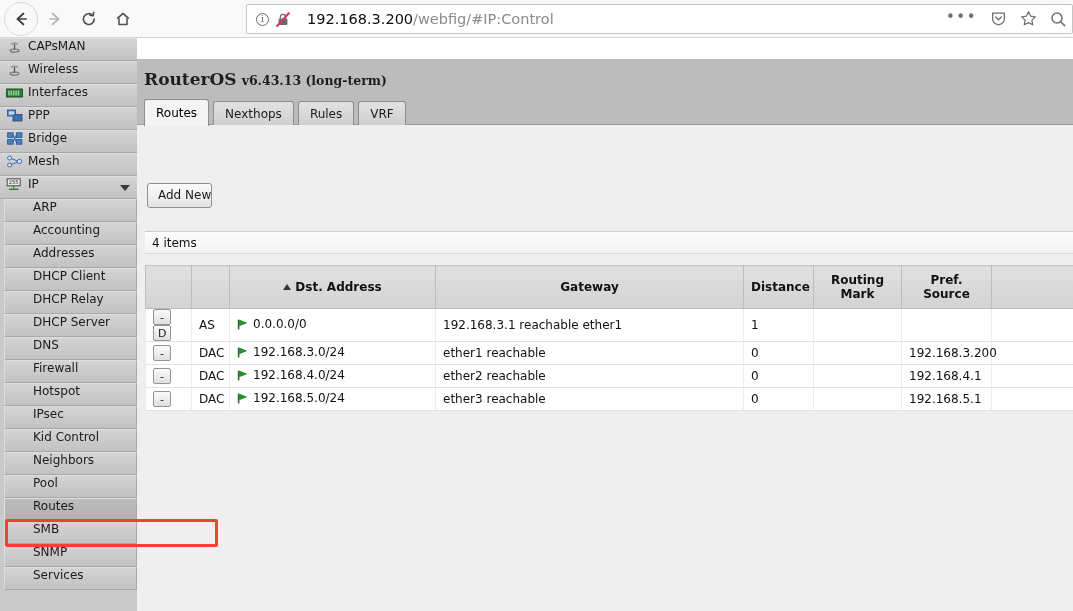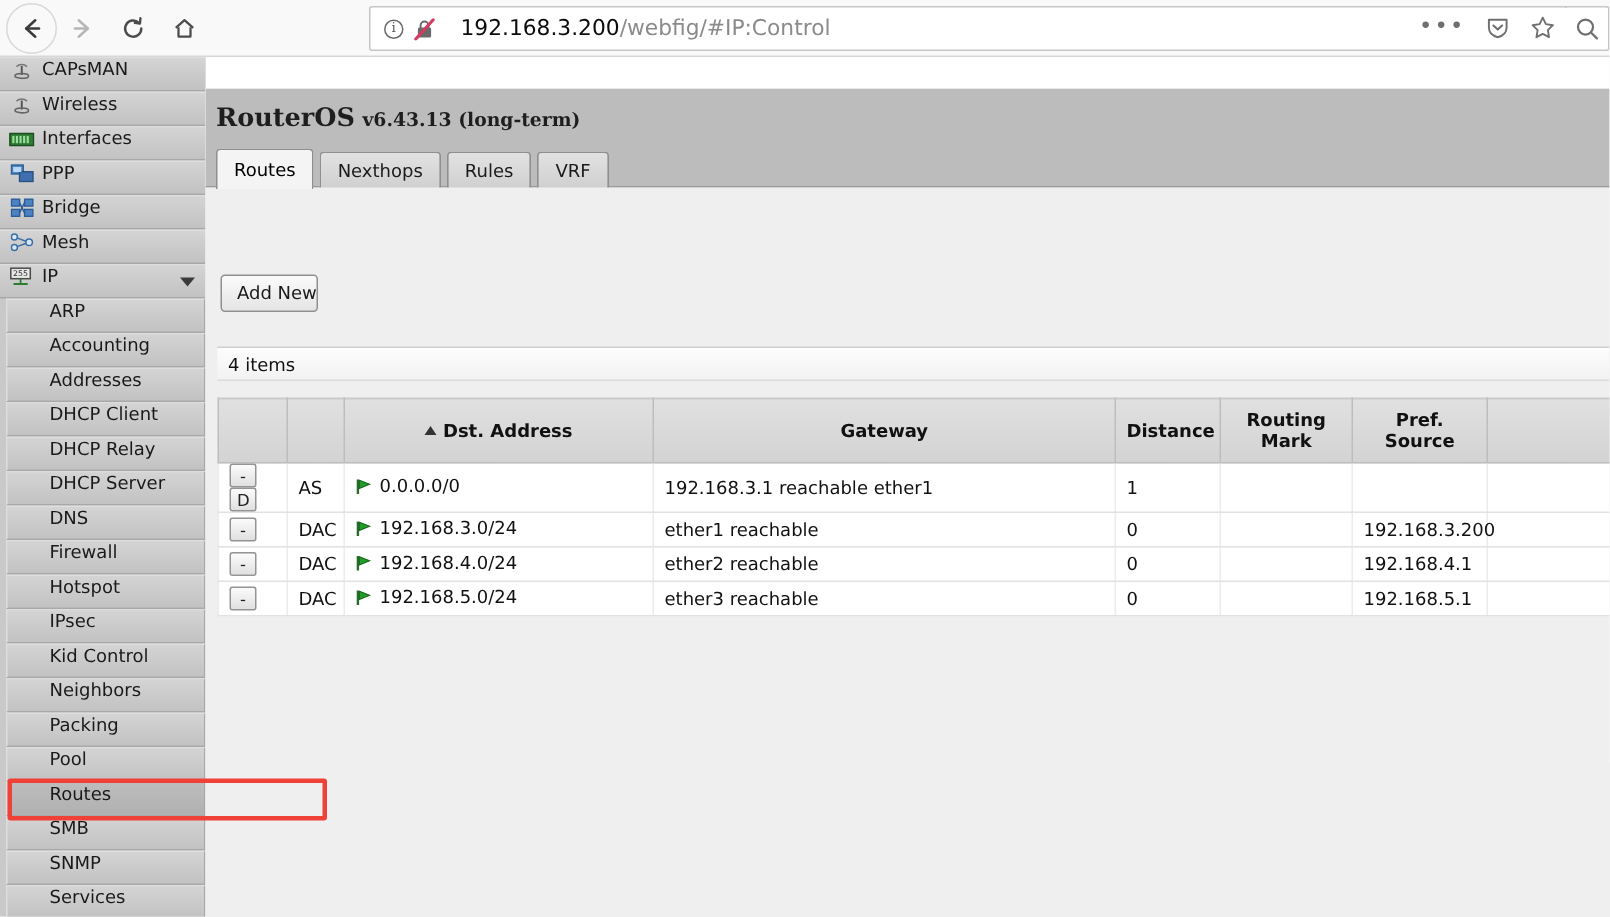--- a/index.html
+++ b/index.html
@@ -430,23 +430,20 @@
       <span>Hotspot</span>
     </div>
     <div class="side-item sub">
       <span>IPsec</span>
     </div>
     <div class="side-item sub">
       <span>Kid Control</span>
     </div>
     <div class="side-item sub">
       <span>Neighbors</span>
-    </div>
-    <div class="side-item sub">
-      <span>Packing</span>
     </div>
     <div class="side-item sub">
       <span>Pool</span>
     </div>
     <div class="side-item sub selected">
       <span>Routes</span>
     </div>
     <div class="side-item sub">
       <span>SMB</span>
     </div>

